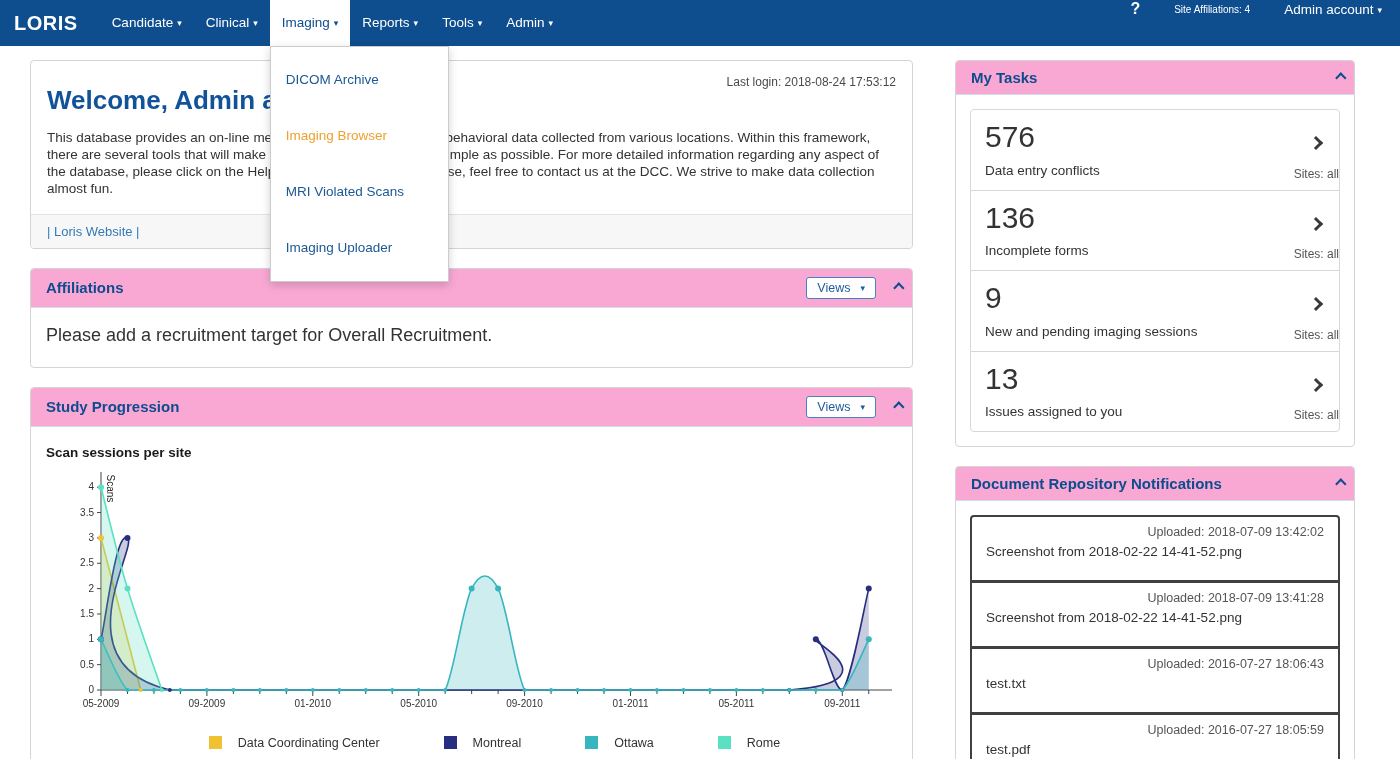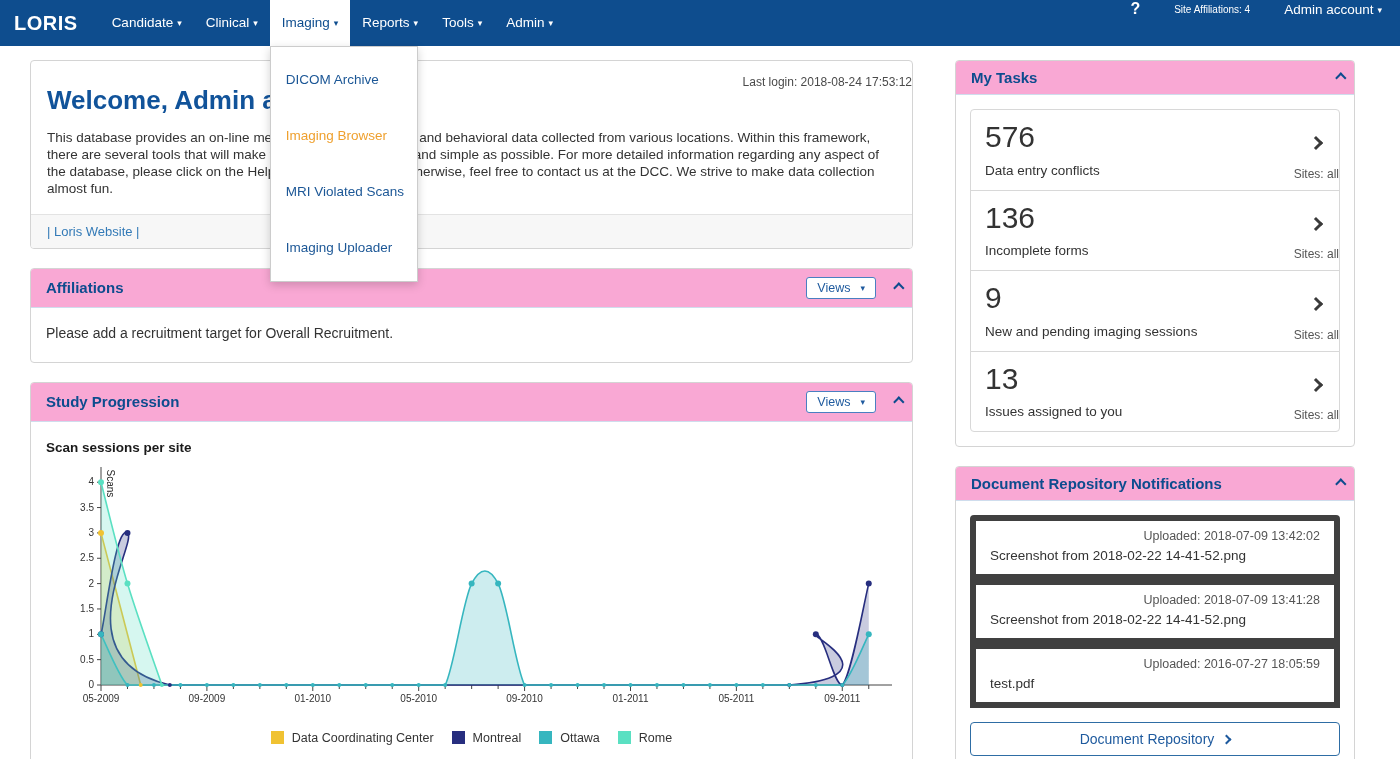--- a/index.html
+++ b/index.html
@@ -14,21 +14,21 @@
   .nav-item { line-height:46px; padding:0 12px; font-size:13.5px; cursor:pointer;
     position:relative; white-space:nowrap; }
   .nav-item.active { background:#fff; color:#0e4d8e; }
   .caret { font-size:9px; margin-left:4px; vertical-align:1px; }
   .nav-right { margin-left:auto; display:flex; align-items:center; }
   .help-q { font-weight:bold; font-size:16px; padding:0 34px; cursor:pointer; }
   .site-aff { font-size:10px; padding-right:10px; }
   .account { font-size:13.5px; padding:0 18px 0 24px; cursor:pointer; }
 
   
-  .dropdown { position:absolute; top:46px; left:0; width:148px; background:#fff;
+  .dropdown { position:absolute; top:46px; left:0; width:179px; background:#fff;
     border:1px solid #ccc; box-shadow:0 3px 9px rgba(0,0,0,.18); padding:5px 0; }
   .dd-item { padding:5px 15px; font-size:13.5px; color:#1c5796; white-space:nowrap; cursor:pointer; }
   .dd-item.hl { color:#efa02e; }
 
   
   .content { display:flex; padding:14px 45px 0 30px; gap:42px; }
   .main { flex:1; min-width:0; }
   .sidebar { flex:0 0 400px; width:400px; }
 
   
@@ -42,50 +42,50 @@
   .chev { display:inline-block; width:8px; height:8px; border-top:2px solid #0d4c8e;
     border-right:2px solid #0d4c8e; }
   .chev-up { transform:rotate(-45deg) translate(2px,2px); margin-left:16px; cursor:pointer; }
   .chev-right-lg { width:10px; height:10px; border-width:3px; border-color:#3a3a3a;
     transform:rotate(45deg); }
   .chev-right-sm { width:7px; height:7px; border-width:2px; border-color:#1e5a9e;
     transform:rotate(45deg); }
 
   
   .welcome-body { padding:16px 16px 16px; position:relative; }
-  .last-login { position:absolute; top:14px; right:0; font-size:12px; color:#4a4a4a;text-align:center; }
+  .last-login { position:absolute; top:14px; right:16px; font-size:12px; color:#4a4a4a;text-align:center; }
   .welcome-title { color:#11539a; font-size:26px; font-weight:bold; margin:8px 0 14px;
     white-space:nowrap; overflow:hidden; }
   .welcome-text { font-size:13.5px; line-height:1.25; color:#333; }
   .welcome-footer { border-top:1px solid #e3e3e3; background:#f7f7f7; padding:9px 16px;
     font-size:13px; border-radius:0 0 3px 3px; }
   .loris-link { color:#337ab7; cursor:pointer; }
 
-  .simple-body { padding:17px 15px 21px; font-size:14px; }
+  .simple-body { padding:17px 15px 21px; font-size:18px; }
 
   
   .chart-body { padding:12px 15px 8px; }
   .chart-title { font-weight:bold; font-size:13.5px; color:#1a1a1a; margin:6px 0 4px; }
   .legend { display:flex; justify-content:center; align-items:center; gap:18px;
     font-size:12.5px; margin:0 0 10px; }
-  .legend-item { display:inline-flex; align-items:center; gap:8px; }
+  .legend-item { display:inline-flex; align-items:center; gap:16px;margin-left:46px; }
   .sw { width:13px; height:13px; display:inline-block; }
 
   
   .panel-bd { padding:14px; }
   .card { border:1px solid #d8d8d8; padding:10px 14px 12px; position:relative; background:#fff;
     margin-top:-1px; cursor:pointer; }
   .card:first-child { border-radius:4px 4px 0 0; margin-top:0; }
   .card:last-child { border-radius:0 0 4px 4px; }
   .card-num { font-size:30px; color:#333; line-height:1.15; font-weight:normal; }
   .card-label { font-size:13.5px; color:#333; margin-top:8px; }
   .card-chev { position:absolute; right:18px; top:28px; }
   .card-sites { position:absolute; right:0; bottom:9px; font-size:12px; color:#555; }
 
-  .doc-row { border:6px solid #404040; padding:8px 14px 11px; margin-top:-1px; background:#fff; }
+  .doc-row { border:2px solid #404040; padding:8px 14px 21px; margin-top:-1px; background:#fff; }
   .doc-row:first-child { border-radius:4px 4px 0 0; margin-top:0; }
   .doc-row:last-child { border-radius:0 0 4px 4px; }
   .doc-up { text-align:right; color:#555; font-size:12.5px; }
   .doc-file { font-size:13.5px; color:#333; margin-top:5px; }
   .repo-btn { margin-top:14px; width:100%; background:#fff; border:1px solid #2e6da4;
     color:#1e5a9e; font-size:14px; padding:8px; border-radius:4px; display:flex;
     justify-content:center; align-items:center; gap:9px; cursor:pointer;
     font-family:"Liberation Sans", sans-serif; }
 
   svg text { font-family:"Liberation Sans", sans-serif; }
@@ -332,20 +332,24 @@
       <div class="panel-bd">
         <div class="doc-row">
           <div class="doc-up">Uploaded: 2018-07-09 13:42:02</div>
           <div class="doc-file">Screenshot from 2018-02-22 14-41-52.png</div>
         </div>
         <div class="doc-row">
           <div class="doc-up">Uploaded: 2018-07-09 13:41:28</div>
           <div class="doc-file">Screenshot from 2018-02-22 14-41-52.png</div>
         </div>
         <div class="doc-row">
+          <div class="doc-up">Uploaded: 2016-07-27 18:06:43</div>
+          <div class="doc-file">test.txt</div>
+        </div>
+        <div class="doc-row">
           <div class="doc-up">Uploaded: 2016-07-27 18:05:59</div>
           <div class="doc-file">test.pdf</div>
         </div>
         <button class="repo-btn">
           <span>Document Repository</span>
           <span class="chev chev-right-sm"></span>
         </button>
       </div>
     </div>
 

